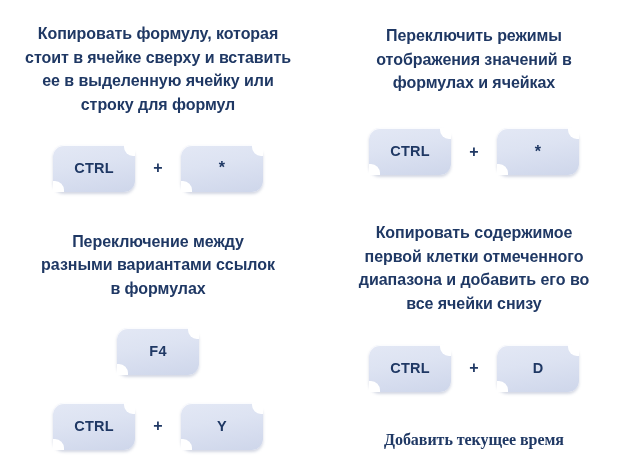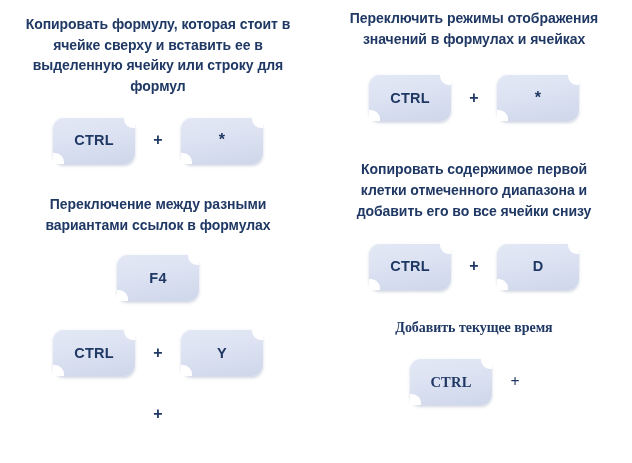--- a/index.html
+++ b/index.html
@@ -24,38 +24,38 @@
 
   .column {
     width: 316px;
     box-sizing: border-box;
     display: flex;
     flex-direction: column;
     align-items: center;
   }
 
   .column-left  { padding-top: 6px; }
-  .column-right { }
+  .column-right { padding-top: 8px; }
 
   .block {
     width: 100%;
     display: flex;
     flex-direction: column;
     align-items: center;
   }
 
   .block-caption {
-    font-size: 14px;
+    font-size: 16px;
     font-weight: bold;
     line-height: 1.48;
     text-align: center;
     color: #1f3864;
     letter-spacing: -0.05px;
     max-width: 288px;
-    margin: 8px;
+    margin: 16px;
   }
 
   .combo {
     display: flex;
     align-items: center;
     justify-content: center;
   }
 
   
   .key {

